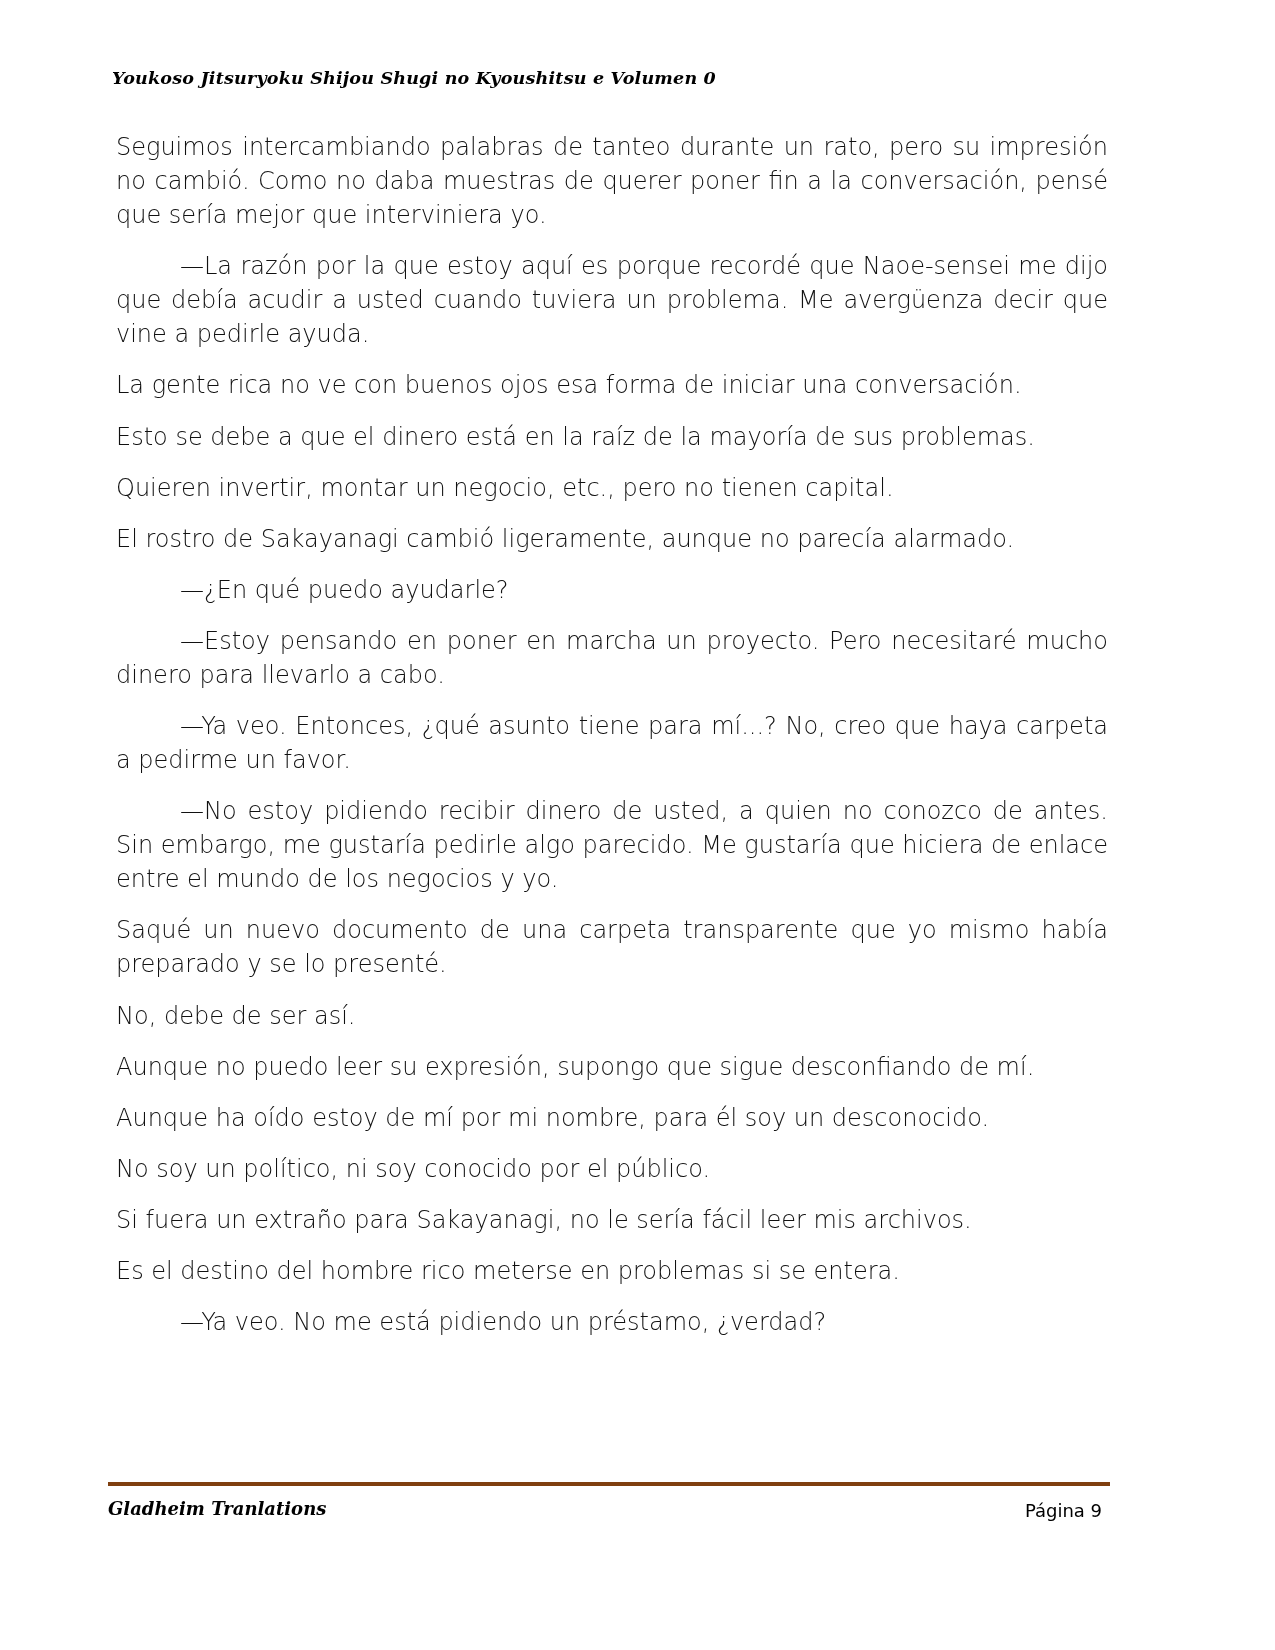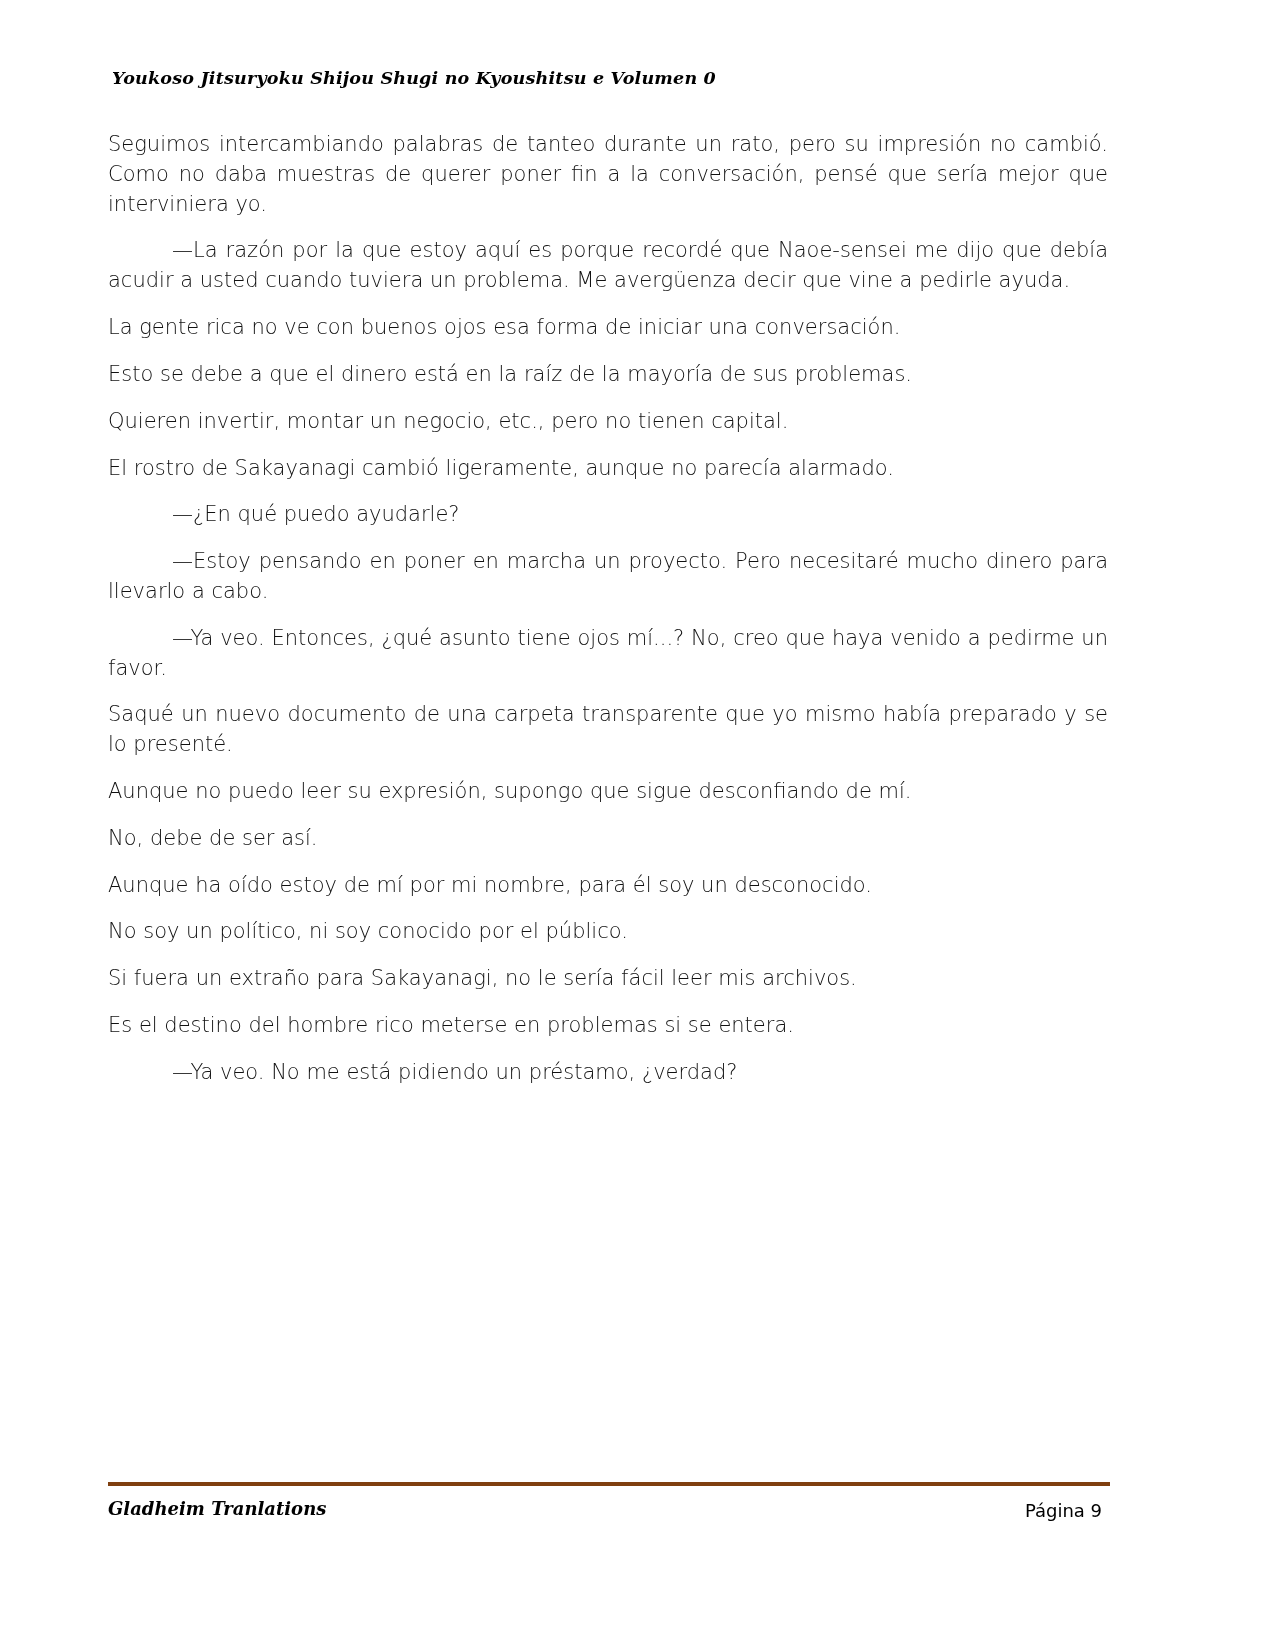--- a/index.html
+++ b/index.html
@@ -36,22 +36,22 @@
     color: #000;
     white-space: nowrap;
   }
   .content {
     position: absolute;
     left: 108px;
     top: 130px;
     width: 1000px;
   }
   p.para {
-    margin: 0 0 17px 0;
-    font-size: 21px;
+    margin: 0 0 17px 8px;
+    font-size: 24px;
     line-height: 1.42;
     text-align: justify;
     text-justify: inter-word;
     color: #111;
     font-family: "DejaVu Sans", sans-serif;
     font-weight: 300;
   }
   p.indent {
     text-indent: 64px;
   }
@@ -101,24 +101,25 @@
 
   <div class="content">
     <p class="para">Seguimos intercambiando palabras de tanteo durante un rato, pero su impresión no cambió. Como no daba muestras de querer poner fin a la conversación, pensé que sería mejor que interviniera yo.</p>
     <p class="para indent">—La razón por la que estoy aquí es porque recordé que Naoe-sensei me dijo que debía acudir a usted cuando tuviera un problema. Me avergüenza decir que vine a pedirle ayuda.</p>
     <p class="para">La gente rica no ve con buenos ojos esa forma de iniciar una conversación.</p>
     <p class="para">Esto se debe a que el dinero está en la raíz de la mayoría de sus problemas.</p>
     <p class="para">Quieren invertir, montar un negocio, etc., pero no tienen capital.</p>
     <p class="para">El rostro de Sakayanagi cambió ligeramente, aunque no parecía alarmado.</p>
     <p class="para indent">—¿En qué puedo ayudarle?</p>
     <p class="para indent">—Estoy pensando en poner en marcha un proyecto. Pero necesitaré mucho dinero para llevarlo a cabo.</p>
-    <p class="para indent">—Ya veo. Entonces, ¿qué asunto tiene ojos mí...? No, creo que haya venido a pedirme un favor.</p>
+    <p class="para indent">—Ya veo. Entonces, ¿qué asunto tiene para mí...? No, creo que haya carpeta a pedirme un favor.</p>
+    <p class="para indent">—No estoy pidiendo recibir dinero de usted, a quien no conozco de antes. Sin embargo, me gustaría pedirle algo parecido. Me gustaría que hiciera de enlace entre el mundo de los negocios y yo.</p>
     <p class="para">Saqué un nuevo documento de una carpeta transparente que yo mismo había preparado y se lo presenté.</p>
+    <p class="para">No, debe de ser así.</p>
     <p class="para">Aunque no puedo leer su expresión, supongo que sigue desconfiando de mí.</p>
-    <p class="para">No, debe de ser así.</p>
     <p class="para">Aunque ha oído estoy de mí por mi nombre, para él soy un desconocido.</p>
     <p class="para">No soy un político, ni soy conocido por el público.</p>
     <p class="para">Si fuera un extraño para Sakayanagi, no le sería fácil leer mis archivos.</p>
     <p class="para">Es el destino del hombre rico meterse en problemas si se entera.</p>
     <p class="para indent last">—Ya veo. No me está pidiendo un préstamo, ¿verdad?</p>
   </div>
 
   <div class="footer-rule" style="background: rgb(127, 63, 16);"></div>
 
   <div class="footer">

